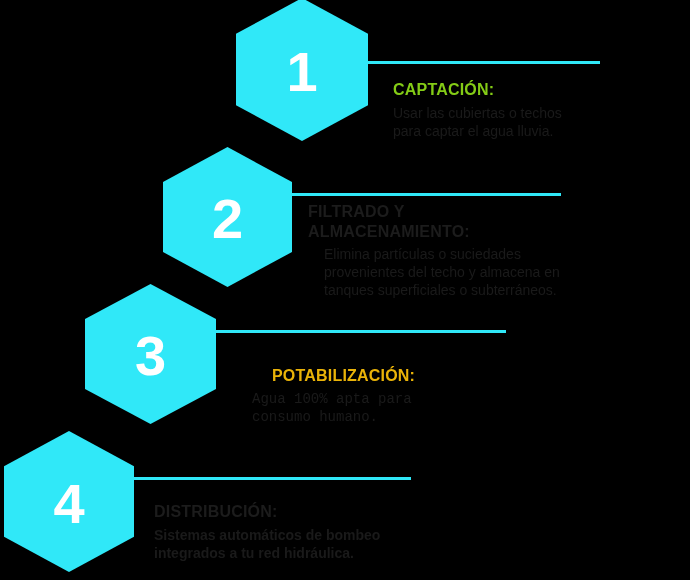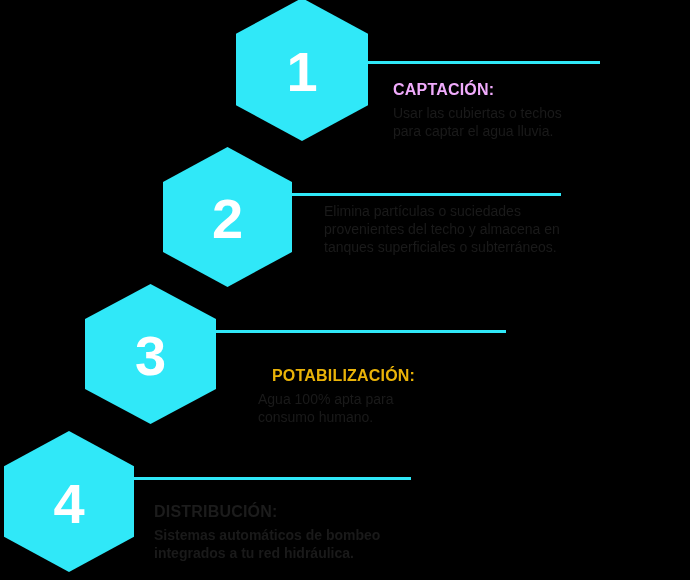--- a/index.html
+++ b/index.html
@@ -97,45 +97,47 @@
   #line-2 { left: 180px; top: 193px; width: 381px; }
   #line-3 { left: 101px; top: 330px; width: 405px; }
   #line-4 { left:  22px; top: 477px; width: 389px; }
 
   #txt-1 { left: 393px; top: 80px;  width: 225px; }
   #txt-2 { left: 308px; top: 202px; width: 300px; }
   #txt-3 { left: 250px; top: 366px; width: 260px; }
   #txt-4 { left: 154px; top: 502px; width: 280px; }
 
   #txt-2 .txt-body { margin-left: 16px; }
-  #txt-3 .txt-body { margin-left: 8px; }
+  #txt-3 .txt-body { margin-left: 2px; font-family: Liberation Mono, monospace; }
 </style>
 </head>
 <body>
 
 <div id="stage" style="background: rgb(0, 0, 0);">
 
   <div class="step">
     <div class="connector" id="line-1" style="background: rgb(48, 232, 248);"></div>
     <div class="hex" id="hex-1" style="background: rgb(48, 232, 248);">
       <span class="hex-num" style="color: rgb(255, 255, 255);">1</span>
     </div>
     <div class="txt" id="txt-1">
-      <p class="txt-title" style="color: #f0abfc;">CAPTACIÓN:</p>
+      <p class="txt-title" style="color: #84cc16;">CAPTACIÓN:</p>
       <p class="txt-body" style="color: rgb(26, 26, 26);">Usar las cubiertas o techos
 para captar el agua lluvia.</p>
     </div>
   </div>
 
   <div class="step">
     <div class="connector" id="line-2" style="background: rgb(48, 232, 248);"></div>
     <div class="hex" id="hex-2" style="background: rgb(48, 232, 248);">
       <span class="hex-num" style="color: rgb(255, 255, 255);">2</span>
     </div>
     <div class="txt" id="txt-2">
+      <p class="txt-title" style="color: rgb(28, 28, 28);">FILTRADO Y
+ALMACENAMIENTO:</p>
       <p class="txt-body" style="color: rgb(26, 26, 26);">Elimina partículas o suciedades
 provenientes del techo y almacena en
 tanques superficiales o subterráneos.</p>
     </div>
   </div>
 
   <div class="step">
     <div class="connector" id="line-3" style="background: rgb(48, 232, 248);"></div>
     <div class="hex" id="hex-3" style="background: rgb(48, 232, 248);">
       <span class="hex-num" style="color: rgb(255, 255, 255);">3</span>

